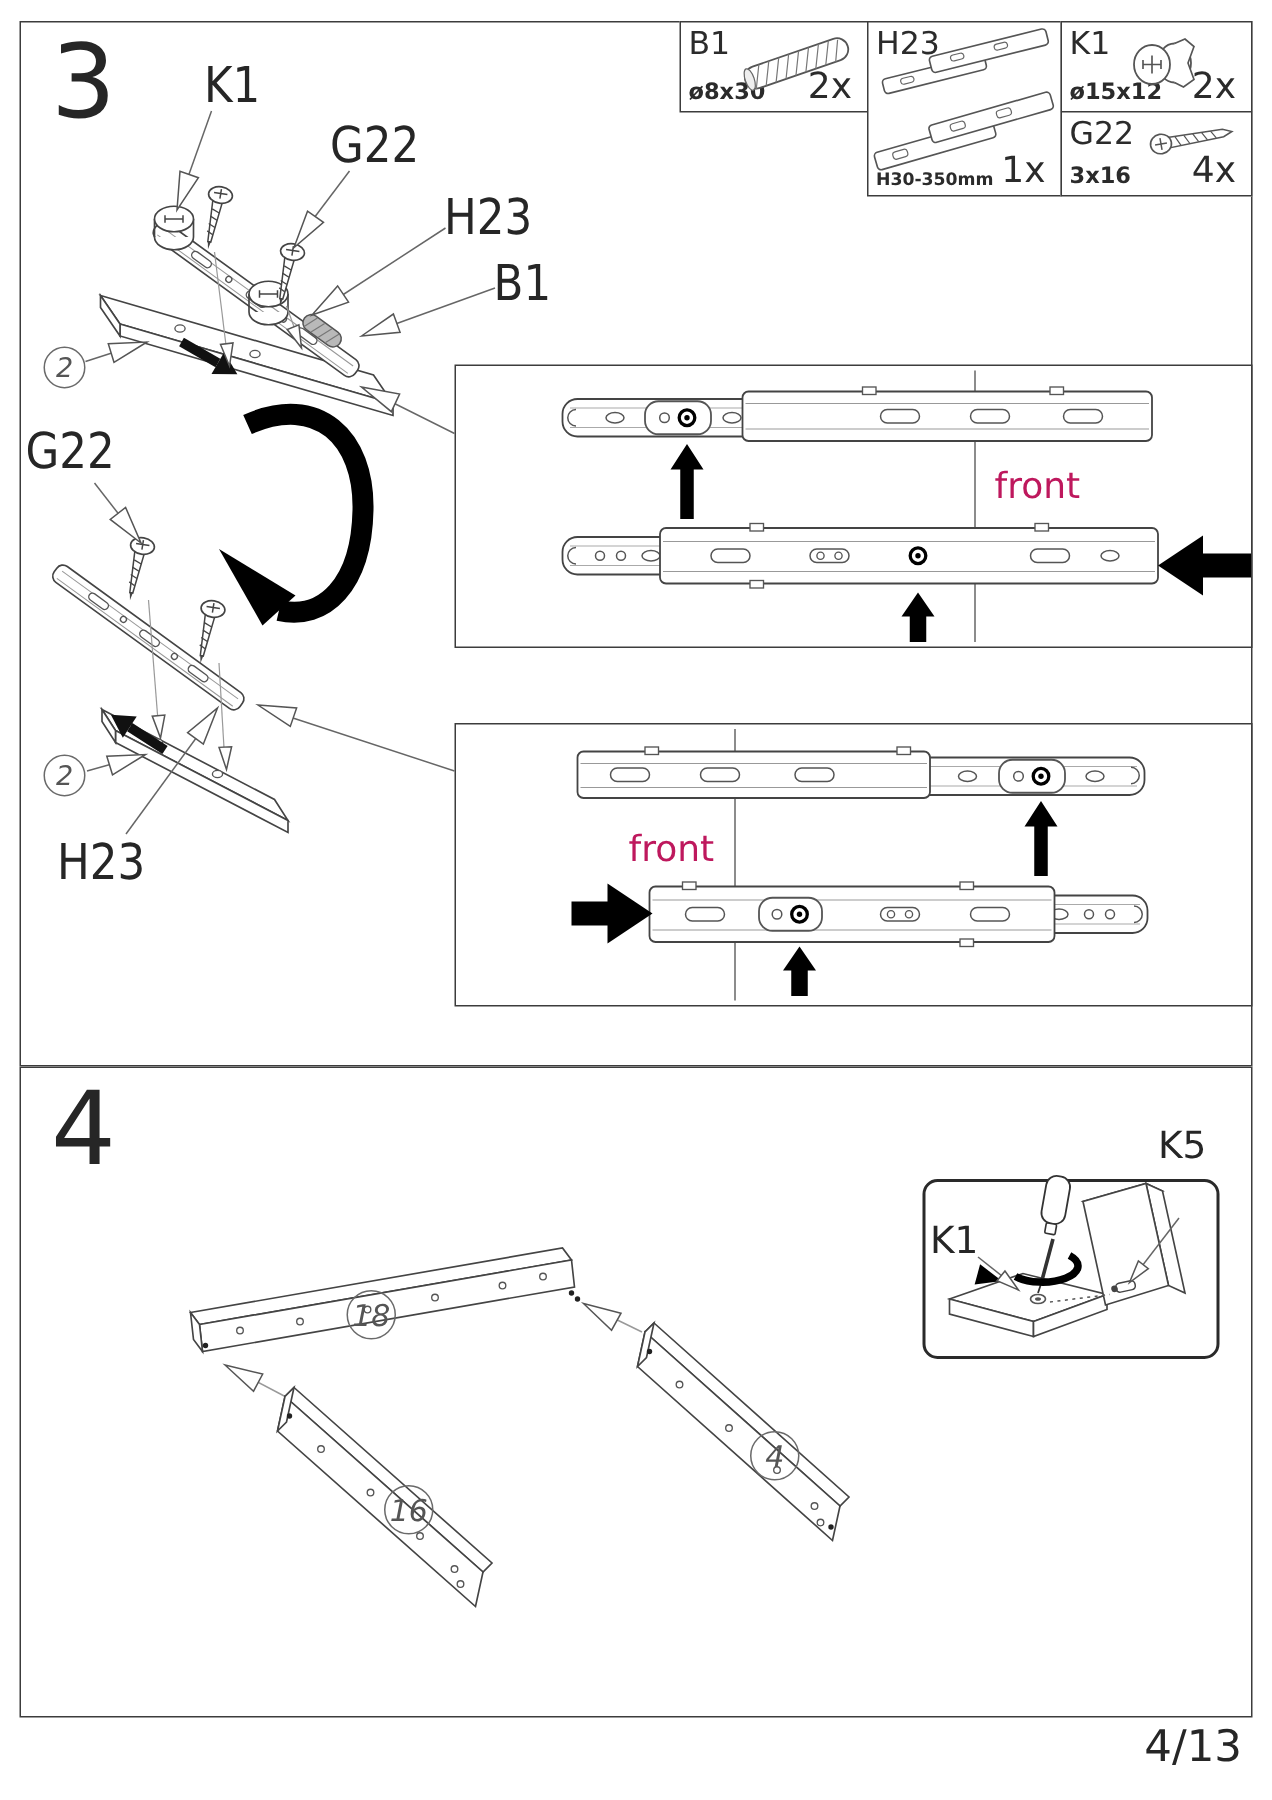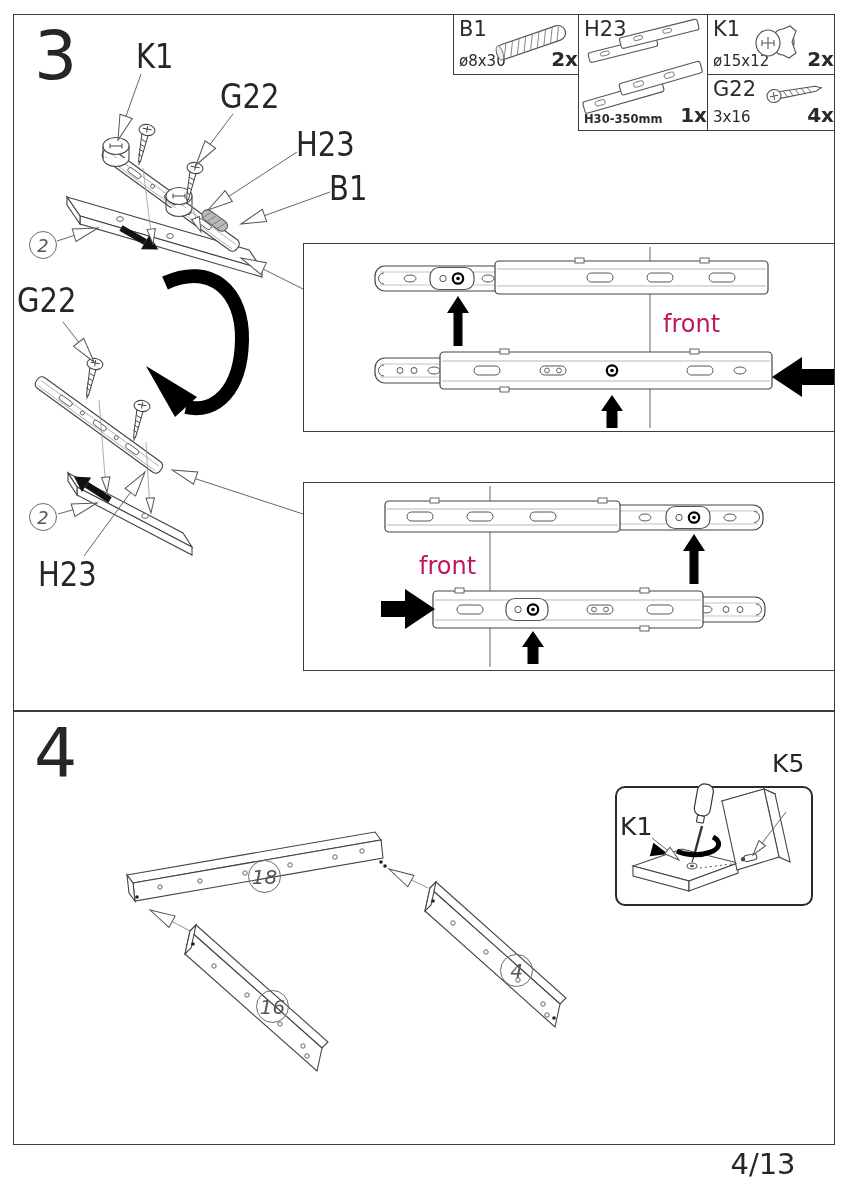--- a/index.html
+++ b/index.html
@@ -7,29 +7,29 @@
         font-family:"DejaVu Sans","Liberation Sans",sans-serif;color:#2b2b2b}
   .frame{position:absolute;border:1.6px solid #3c3c3c;box-sizing:border-box;background:#fff;z-index:1}
   .pbox{position:absolute;border:1.3px solid #3c3c3c;box-sizing:border-box;background:#fff;z-index:2}
   .dbox{position:absolute;border:1.6px solid #3c3c3c;box-sizing:border-box;background:transparent;z-index:2}
   .inset{position:absolute;border:2.6px solid #2a2a2a;border-radius:10px;box-sizing:border-box;z-index:2}
   svg.art{position:absolute;left:0;top:0;z-index:3;pointer-events:none}
   .lbl{position:absolute;z-index:5;white-space:nowrap;line-height:1;color:#262626}
   .big{font-size:68px}
   .call{font-size:33px;transform:scaleX(.88);transform-origin:left top}
   .front{font-size:24px;color:#be185d}
-  .pagenum{font-size:29px;text-align:center;width:130px}
+  .pagenum{font-size:29px;text-align:right;width:130px}
   .circ{position:absolute;z-index:5;border:1.3px solid #6a6a6a;border-radius:50%;
         display:flex;align-items:center;justify-content:center;font-style:italic;color:#555;background:transparent;box-sizing:border-box}
   .c2{width:28px;height:28px;font-size:18px}
   .c3{width:33px;height:33px;font-size:20px}
   .pid{position:absolute;top:2px;left:5px;font-size:21px;z-index:4}
-  .pspec{position:absolute;bottom:4px;left:5px;font-size:15px;font-weight:normal;z-index:4}
+  .pspec{position:absolute;bottom:4px;left:5px;font-size:15px;font-weight:bold;z-index:4}
   .pspec.small{font-size:11.5px;font-weight:bold}
-  .pqty{position:absolute;bottom:3px;right:0;font-size:20px;font-weight:bold;z-index:4}
+  .pqty{position:absolute;bottom:3px;right:10px;font-size:24px;font-weight:normal;z-index:4}
 </style>
 </head>
 <body>
 
 <div class="page">
 
   <div class="frame" style="left:13px;top:14px;width:822px;height:697px"></div>
   <div class="frame" style="left:13px;top:711px;width:822px;height:434px"></div>
 
   <div class="pbox" style="left:453px;top:14px;width:126px;height:61px">
@@ -397,21 +397,21 @@
   <div class="circ c2" style="left:29px;top:231px">2</div>
 
   <div class="lbl call" style="left:17px;top:284px">G22</div>
   <div class="circ c2" style="left:29px;top:503px">2</div>
   <div class="lbl call" style="left:38px;top:558px">H23</div>
 
   <div class="lbl front" style="left:663px;top:312px">front</div>
   <div class="lbl front" style="left:419px;top:554px">front</div>
 
   <div class="lbl big" style="left:34px;top:720px">4</div>
-  <div class="circ c3" style="left:248px;top:860px">18</div>
+  <div class="circ c3" style="left:231px;top:860px">18</div>
   <div class="circ c3" style="left:256px;top:990px">16</div>
   <div class="circ c3" style="left:500px;top:954px">4</div>
 
   <div class="lbl" style="left:620px;top:814px;font-size:25px">K1</div>
   <div class="lbl" style="left:772px;top:751px;font-size:25px">K5</div>
 
   <div class="lbl pagenum" style="left:698px;top:1150px">4/13</div>
 </div>
 
 </body></html>

